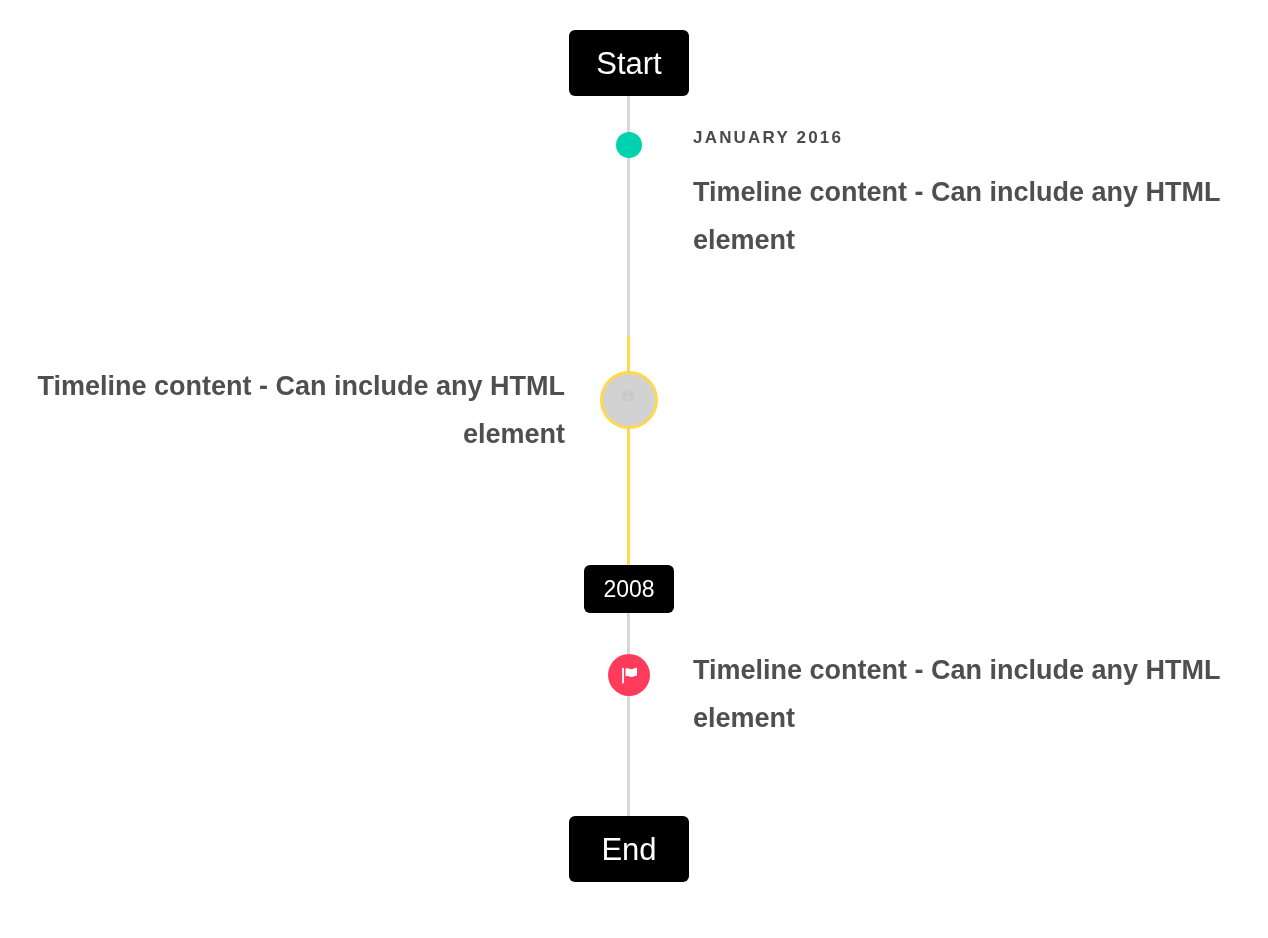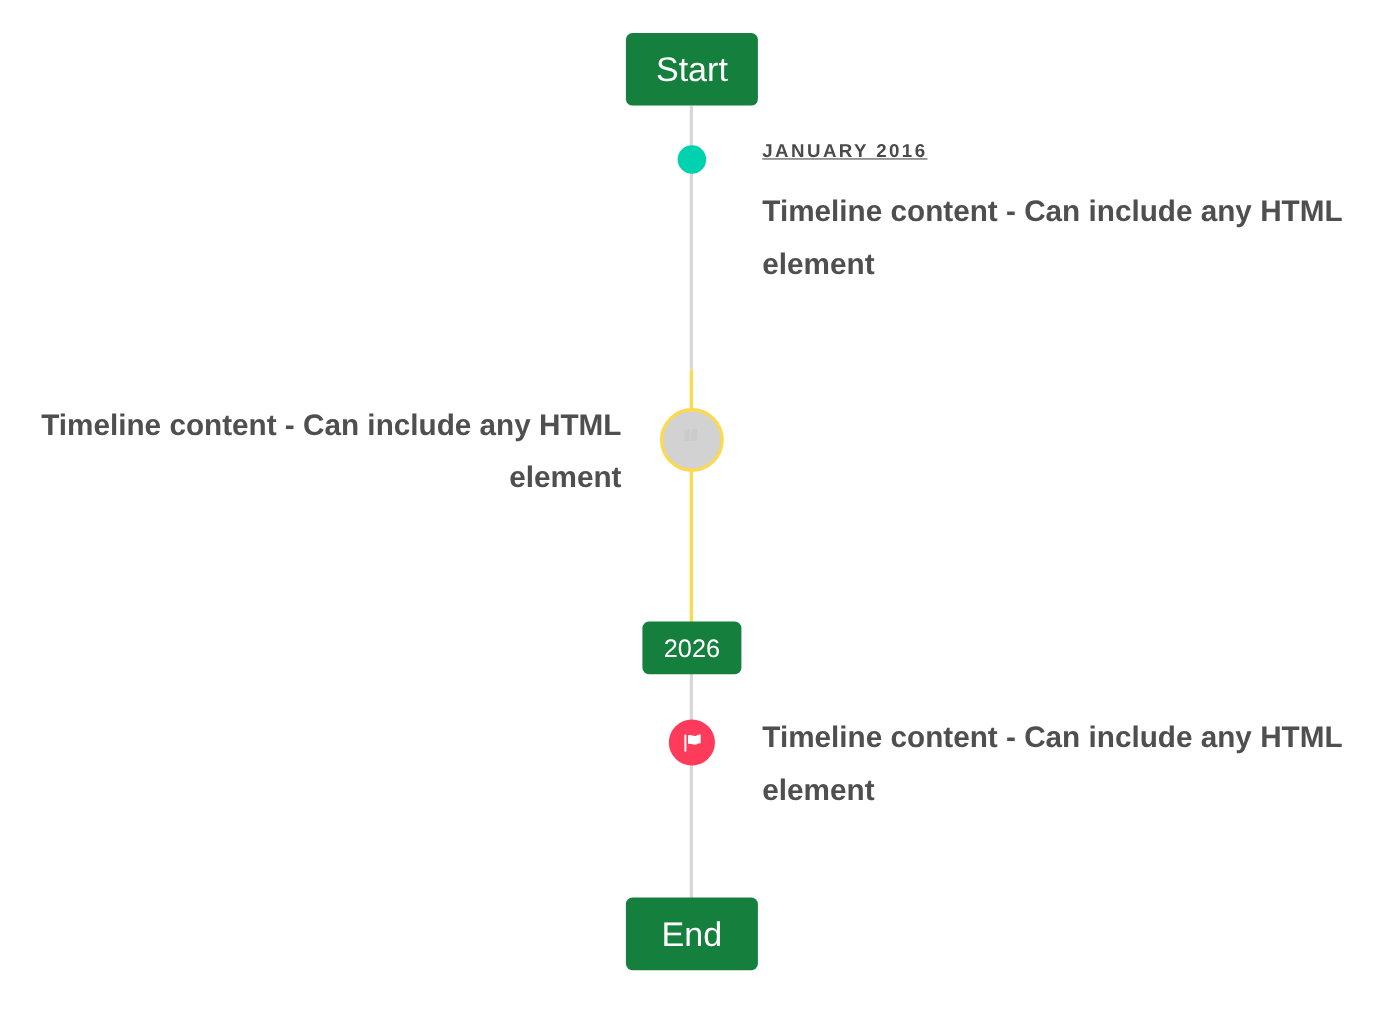--- a/index.html
+++ b/index.html
@@ -31,21 +31,21 @@
   .axis-seg.gray   { background: #d7d7d7; }
   .axis-seg.yellow { background: #fcd94f; }
 
   #axis-top    { top: 96px;  height: 240px; }
   #axis-yellow { top: 336px; height: 230px; }
   #axis-bottom { top: 612px; height: 238px; }
 
   
   .badge {
     position: absolute;
-    background: #15803d;
+    background: #000000;
     color: #ffffff;
     border-radius: 6px;
     display: flex;
     align-items: center;
     justify-content: center;
     box-sizing: border-box;
     line-height: 1;
     user-select: none;
   }
   .badge.terminal {
@@ -125,21 +125,20 @@
   #entry-mar { top: 646px; }
 
   .entry-date {
     font-size: 17px;
     font-weight: 700;
     letter-spacing: 2.2px;
     color: #4a4a4a;
     text-transform: uppercase;
     margin: 0 0 20px 0;
     line-height: 1.2;
-    text-decoration: underline;
   }
   .entry-body {
     font-size: 27px;
     font-weight: 700;
     color: #4f4f4f;
     line-height: 1.78;
     margin: 0;
   }
 </style>
 </head>
@@ -162,21 +161,21 @@
   </div>
 
   <div class="marker ringed">
     <span class="glyph-missing">▒▒</span>
   </div>
   <div class="entry left" id="entry-feb">
     <div class="entry-body">Timeline content - Can include any HTML element</div>
   </div>
 
   <div class="badge year" id="badge-2017">
-    <span>2026</span>
+    <span>2008</span>
   </div>
 
   <div class="marker flag">
     <svg class="flag-svg" width="21" height="21" viewBox="0 0 24 24">
       <rect x="3.6" y="3" width="2.1" height="18" rx="1.05" fill="#ffffff"></rect>
       <path d="M7.4 4.2 C10.4 2.4 13.4 6.0 16.4 4.2 C18.2 3.2 19.4 3.0 20.6 3.4
                L20.6 12.4 C19.4 12.0 18.2 12.2 16.4 13.2
                C13.4 15.0 10.4 11.4 7.4 13.2 Z" fill="#ffffff"></path>
     </svg>
   </div>

